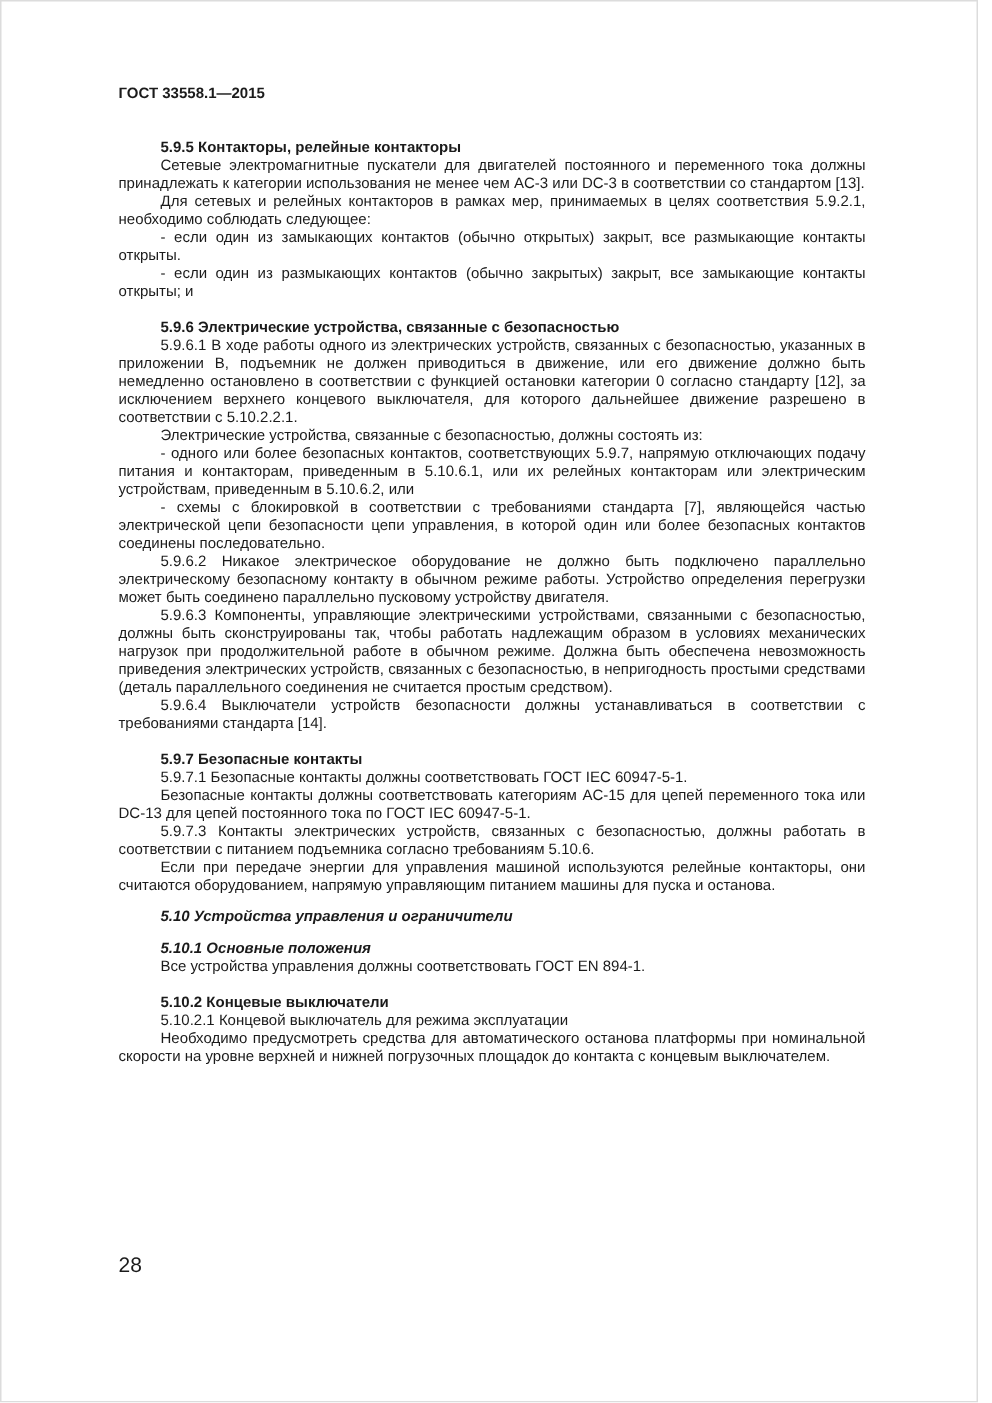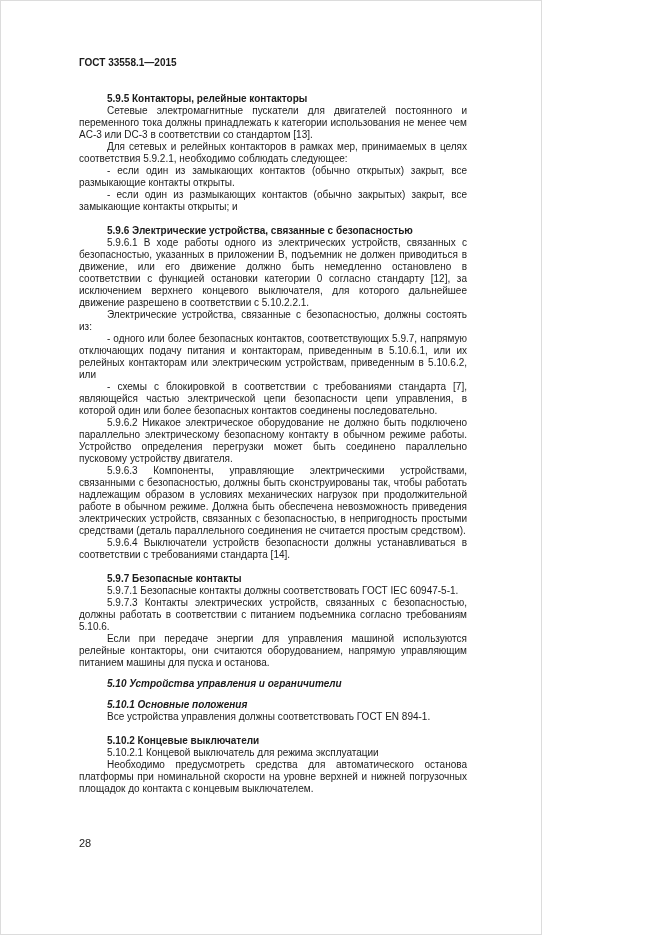--- a/index.html
+++ b/index.html
@@ -2,21 +2,21 @@
 <html lang="ru"><head>
 <meta charset="utf-8">
 <style>
   html, body {
     margin: 0;
     padding: 0;
     background: #ffffff;
   }
   .page {
     position: relative;
-    width: 542px;
+    width: 652px;
     height: 935px;
     box-sizing: border-box;
     background: #ffffff;
     border: 1px solid #dcdcdc;
     padding: 56px 74px 0 78px;
     font-family: "Liberation Sans", sans-serif;
     font-size: 10px;
     line-height: 12px;
     color: #1b1b1b;
   }
@@ -34,21 +34,21 @@
     margin-top: 12px;
   }
   .gap-top {
     margin-top: 9px;
     font-style: italic;
   }
   .page-number {
     position: absolute;
     left: 78px;
     top: 836px;
-    font-size: 11px;
+    font-size: 14px;
   }
 </style>
 </head>
 <body>
 
 <div class="page">
 
   <p class="doc-header">ГОСТ 33558.1—2015</p>
 
   <div>
@@ -60,20 +60,21 @@
     <p class="para bold">5.9.6 Электрические устройства, связанные с безопасностью</p>
     <p class="para">5.9.6.1 В ходе работы одного из электрических устройств, связанных с безопасностью, указанных в приложении В, подъемник не должен приводиться в движение, или его движение должно быть немедленно остановлено в соответствии с функцией остановки категории 0 согласно стандарту [12], за исключением верхнего концевого выключателя, для которого дальнейшее движение разрешено в соответствии с 5.10.2.2.1.</p>
     <p class="para">Электрические устройства, связанные с безопасностью, должны состоять из:</p>
     <p class="para">- одного или более безопасных контактов, соответствующих 5.9.7, напрямую отключающих подачу питания и контакторам, приведенным в 5.10.6.1, или их релейных контакторам или электрическим устройствам, приведенным в 5.10.6.2, или</p>
     <p class="para">- схемы с блокировкой в соответствии с требованиями стандарта [7], являющейся частью электрической цепи безопасности цепи управления, в которой один или более безопасных контактов соединены последовательно.</p>
     <p class="para">5.9.6.2 Никакое электрическое оборудование не должно быть подключено параллельно электрическому безопасному контакту в обычном режиме работы. Устройство определения перегрузки может быть соединено параллельно пусковому устройству двигателя.</p>
     <p class="para">5.9.6.3 Компоненты, управляющие электрическими устройствами, связанными с безопасностью, должны быть сконструированы так, чтобы работать надлежащим образом в условиях механических нагрузок при продолжительной работе в обычном режиме. Должна быть обеспечена невозможность приведения электрических устройств, связанных с безопасностью, в непригодность простыми средствами (деталь параллельного соединения не считается простым средством).</p>
     <p class="para">5.9.6.4 Выключатели устройств безопасности должны устанавливаться в соответствии с требованиями стандарта [14].</p>
     <p class="para bold">5.9.7 Безопасные контакты</p>
     <p class="para">5.9.7.1 Безопасные контакты должны соответствовать ГОСТ IEC 60947-5-1.</p>
+    <p class="para">Безопасные контакты должны соответствовать категориям AC-15 для цепей переменного тока или DC-13 для цепей постоянного тока по ГОСТ IEC 60947-5-1.</p>
     <p class="para">5.9.7.3 Контакты электрических устройств, связанных с безопасностью, должны работать в соответствии с питанием подъемника согласно требованиям 5.10.6.</p>
     <p class="para">Если при передаче энергии для управления машиной используются релейные контакторы, они считаются оборудованием, напрямую управляющим питанием машины для пуска и останова.</p>
     <p class="para bold gap-top">5.10 Устройства управления и ограничители</p>
     <p class="para bold gap-top">5.10.1 Основные положения</p>
     <p class="para">Все устройства управления должны соответствовать ГОСТ EN 894-1.</p>
     <p class="para bold">5.10.2 Концевые выключатели</p>
     <p class="para">5.10.2.1 Концевой выключатель для режима эксплуатации</p>
     <p class="para">Необходимо предусмотреть средства для автоматического останова платформы при номинальной скорости на уровне верхней и нижней погрузочных площадок до контакта с концевым выключателем.</p>
   </div>
 

